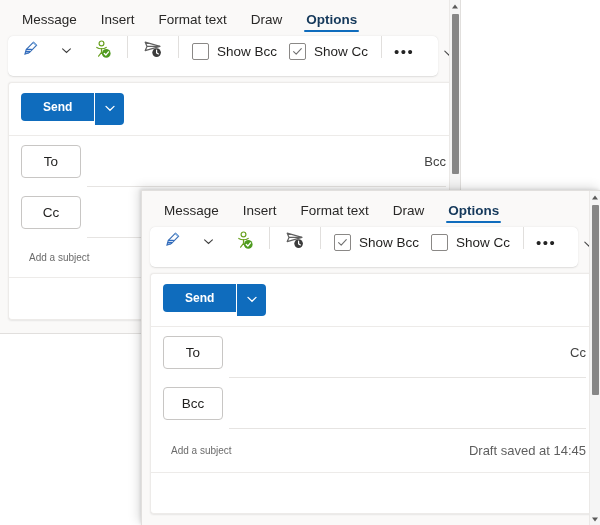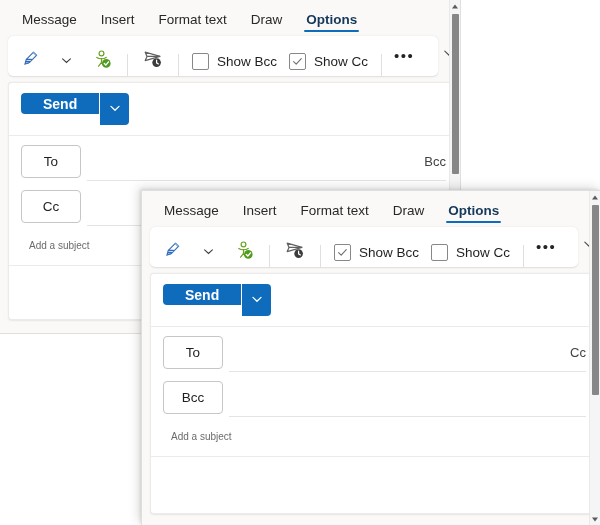--- a/index.html
+++ b/index.html
@@ -59,21 +59,21 @@
   
   .ribbon-row{
     display:flex;
     align-items:center;
     padding:2px 0 6px 8px;
     box-sizing:border-box;
   }
   .ribbon{
     flex:1;
     display:flex;
-    align-items:flex-end;
+    align-items:flex-start;
     height:40px;
     background:#ffffff;
     border-radius:5px;
     box-shadow:0 0.6px 1.8px rgba(0,0,0,0.10), 0 0.15px 0.5px rgba(0,0,0,0.07);
     padding:0 4px;
     box-sizing:border-box;
     overflow:hidden;
   }
   .rb-btn{
     display:flex;align-items:center;justify-content:center;
@@ -128,40 +128,40 @@
   .win2 .body-card{ height:241px; margin-right:0; border-right:none;}
 
   .sendbar{
     display:flex;align-items:center;
     padding:10px 0 10px 12px;
     border-bottom:1px solid #edebe9;
   }
   .send-split{display:flex;}
   .send-btn{
     background:#0f6cbd;color:#ffffff;
-    font-size:14px;font-weight:600;
+    font-size:12px;font-weight:600;
     border:none;
-    padding:0 22px;height:21px;
+    padding:0 22px;height:28px;
     border-radius:4px 0 0 4px;
     cursor:default;
     font-family:"Liberation Sans", sans-serif;
   }
   .send-caret{
     background:#0f6cbd;
     width:30px;height:32px;
     border:none;
     border-left:1px solid #ffffff;
     border-radius:0 4px 4px 0;
     display:flex;align-items:center;justify-content:center;
     cursor:default;
   }
 
   .field-row{
     display:flex;align-items:center;
-    padding:9px 14px 3px 12px;
+    padding:9px 14px 9px 12px;
     position:relative;
   }
   .field-row::after{
     content:"";
     position:absolute;left:78px;right:14px;bottom:0;
     height:1px;background:#e6e4e2;
   }
   .pill{
     border:1px solid #c8c6c4;
     border-radius:4px;
@@ -446,20 +446,21 @@
       <div class="field-link">Cc</div>
     </div>
 
     <div class="field-row">
       <div class="pill">Bcc</div>
       <div class="field-input"></div>
     </div>
 
     <div class="subject-row">
       <div class="subject-placeholder">Add a subject</div>
+      <div class="draft-status">Draft saved at 14:45</div>
     </div>
 
     <div class="msg-area"></div>
   </div>
 
   <div class="scrollbar">
     <div class="sb-arrow">
       <svg width="8" height="7" viewBox="0 0 8 7">
           <path d="M4 1.4 L7 5.4 L1 5.4 Z" fill="#5a5a5a"></path>
         </svg>

